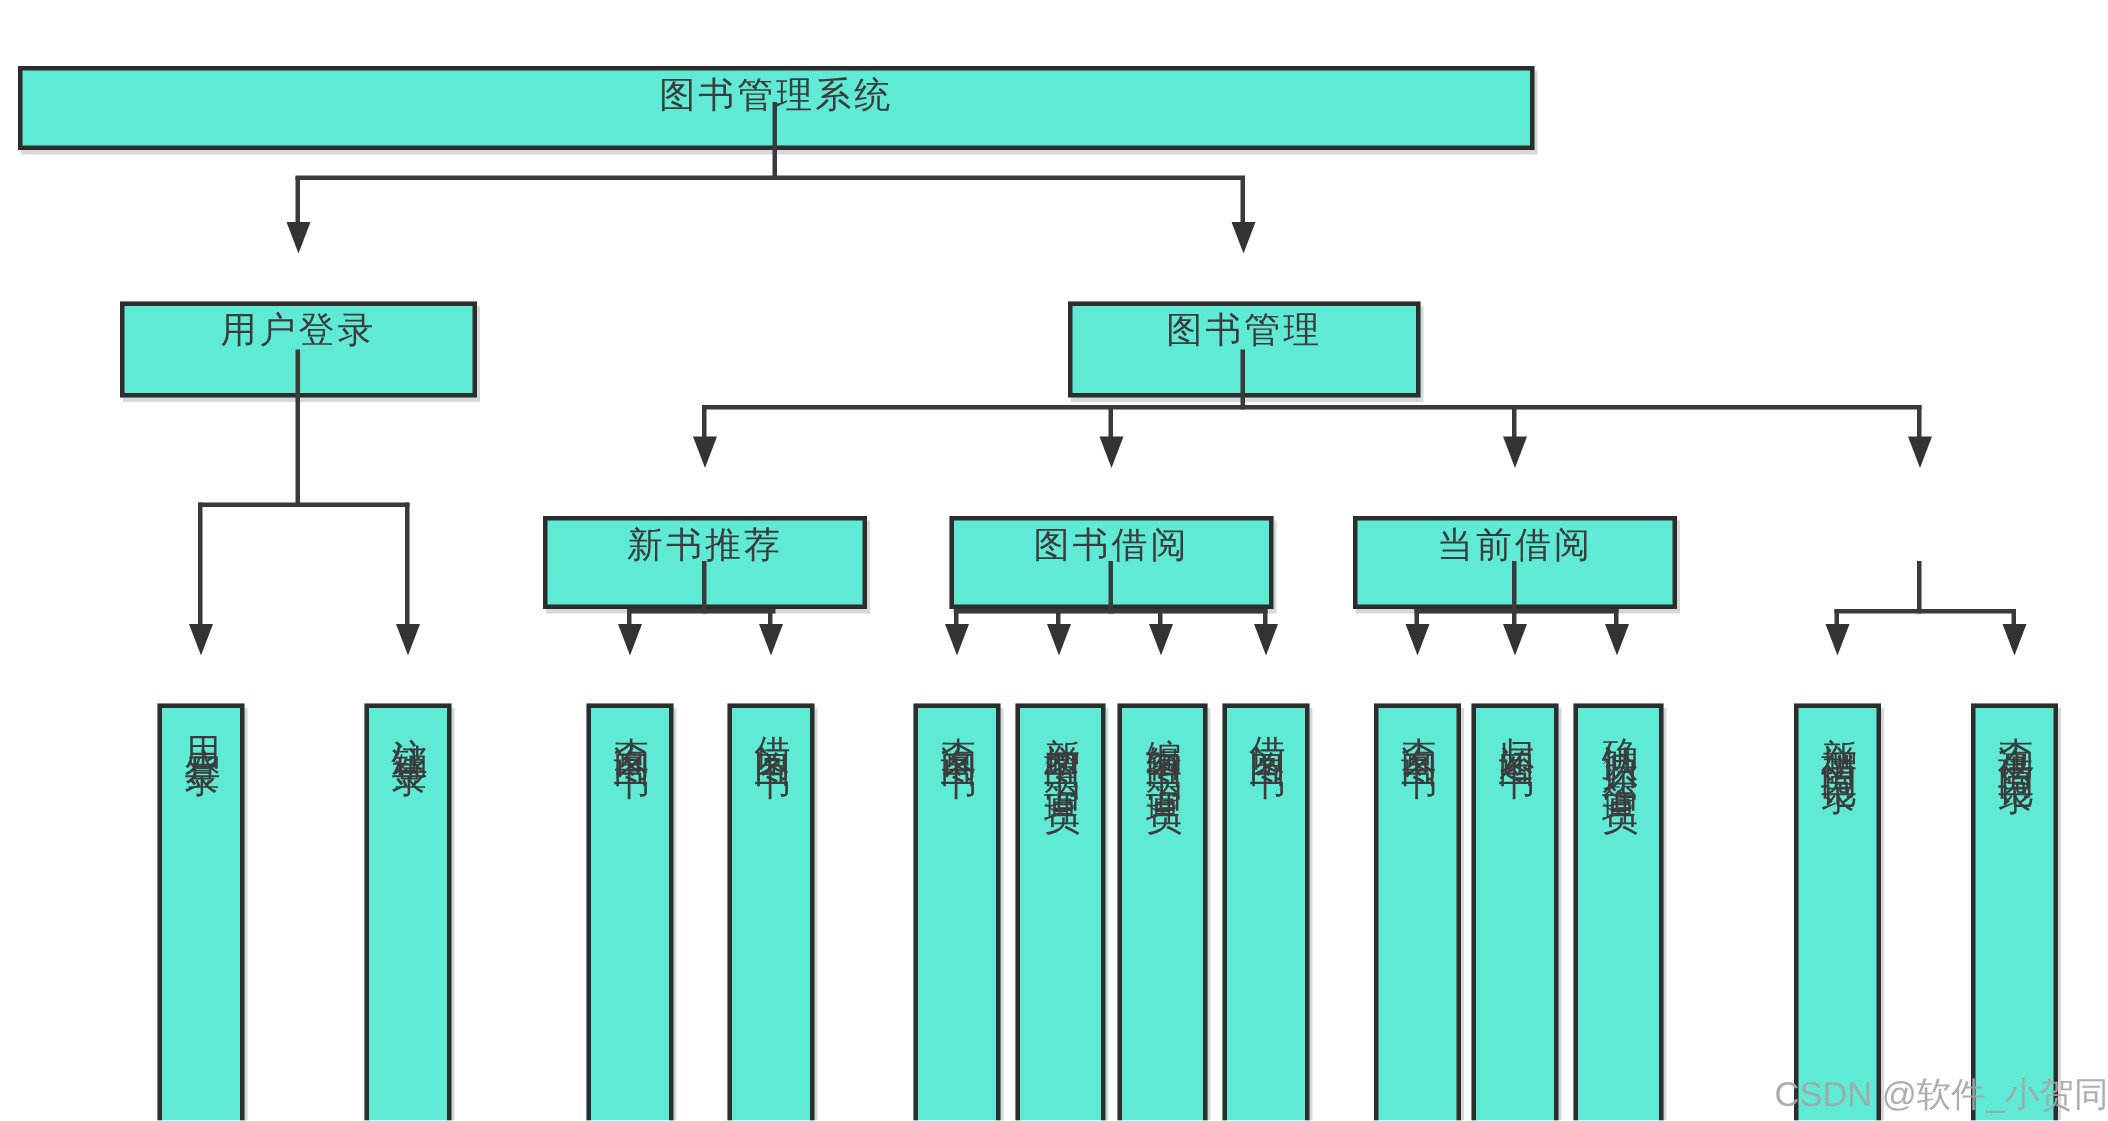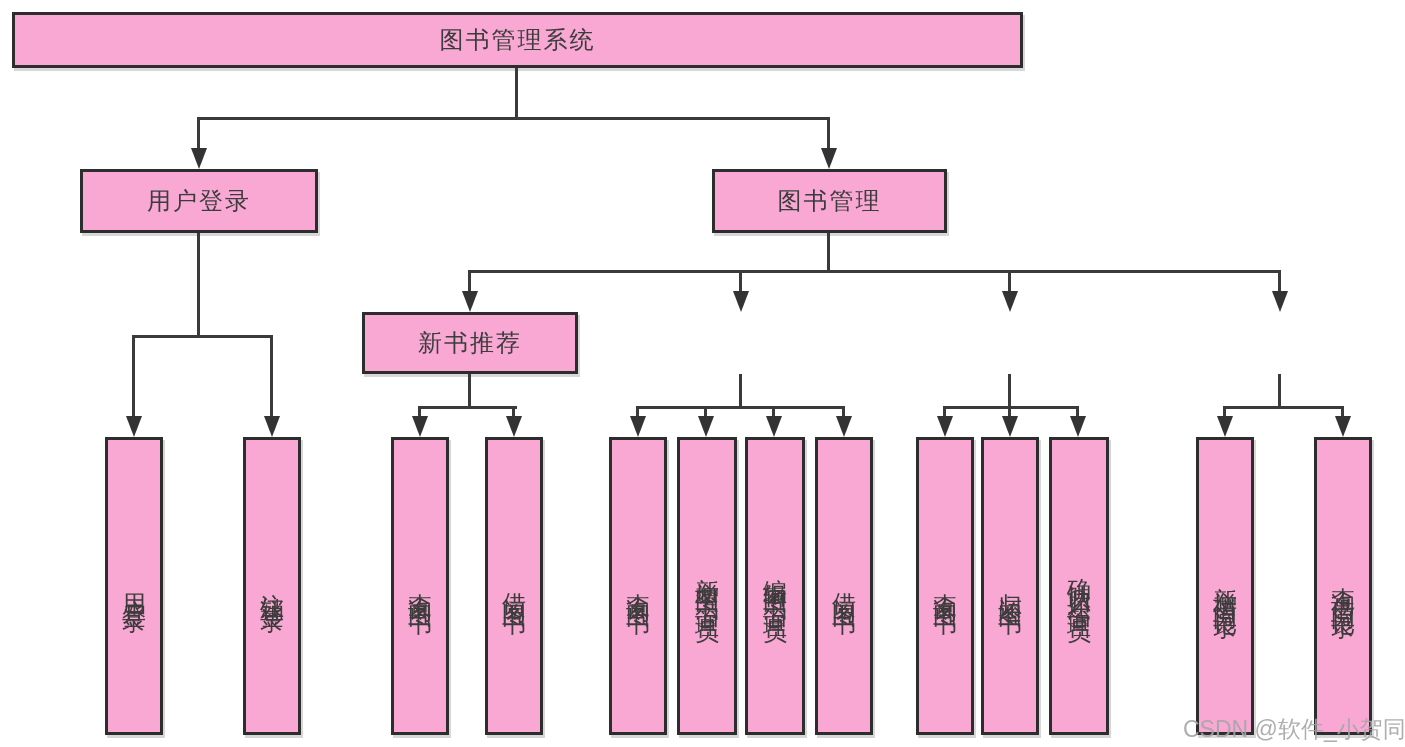--- a/index.html
+++ b/index.html
@@ -8,25 +8,26 @@
     width: 1405px;
     height: 747px;
     background: #ffffff;
     font-family: "Liberation Sans", sans-serif;
     overflow: hidden;
   }
   .box {
     position: absolute;
     box-sizing: border-box;
     border: 3px solid #2d2d2d;
-    background: #f9a8d4;
+    background: #5eead4;
     box-shadow: 2px 3px 0 rgba(140,140,140,0.35);
     display: flex;
-    align-items: center;
+    align-items: flex-start;
     justify-content: center;
+    margin-top: 32px;
   }
   .hlabel {
     font-size: 24px;
     color: #3c3c3c;
     letter-spacing: 2px;
     white-space: nowrap;
   }
   .leaf { top: 437px; width: 58px; height: 298px; }
   .vtext {
     writing-mode: vertical-rl;
@@ -68,20 +69,26 @@
 
   <div class="box" style="left:80px; top:169px; width:238px; height:64px;">
     <span class="hlabel">用户登录</span>
   </div>
   <div class="box" style="left:712px; top:169px; width:235px; height:64px;">
     <span class="hlabel">图书管理</span>
   </div>
 
   <div class="box" style="left:362px; top:312px; width:216px; height:62px;">
     <span class="hlabel">新书推荐</span>
+  </div>
+  <div class="box" style="left:633px; top:312px; width:216px; height:62px;">
+    <span class="hlabel">图书借阅</span>
+  </div>
+  <div class="box" style="left:902px; top:312px; width:216px; height:62px;">
+    <span class="hlabel">当前借阅</span>
   </div>
 
   <div class="box leaf" style="left:105px;">
     <span class="vtext">用户登录</span>
   </div>
   <div class="box leaf" style="left:243px;">
     <span class="vtext">注销登录</span>
   </div>
   <div class="box leaf" style="left:391px;">
     <span class="vtext">查询图书</span>

